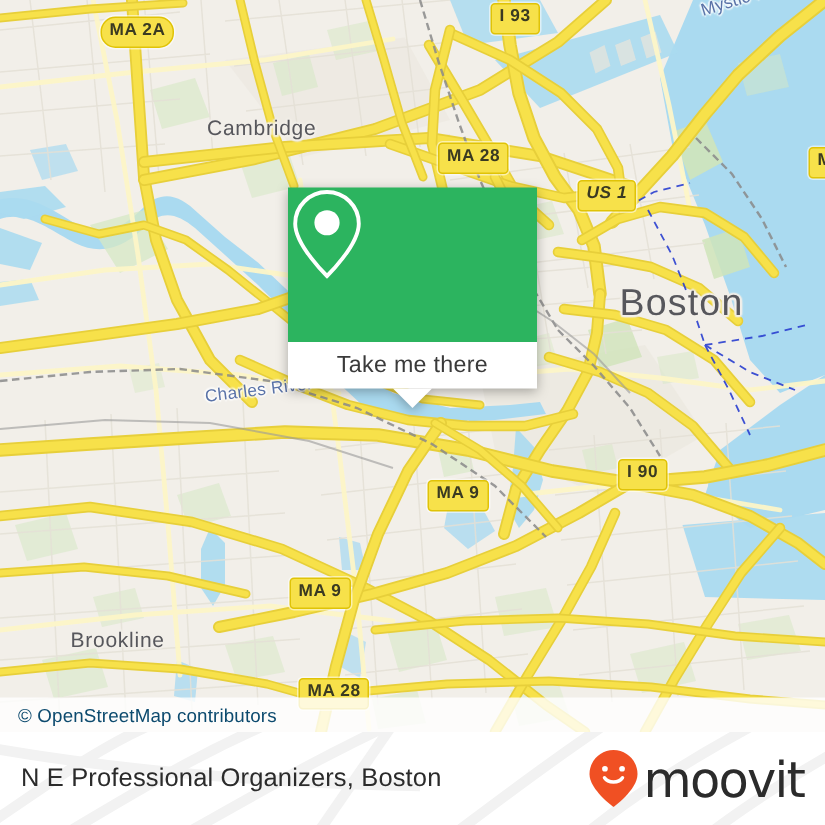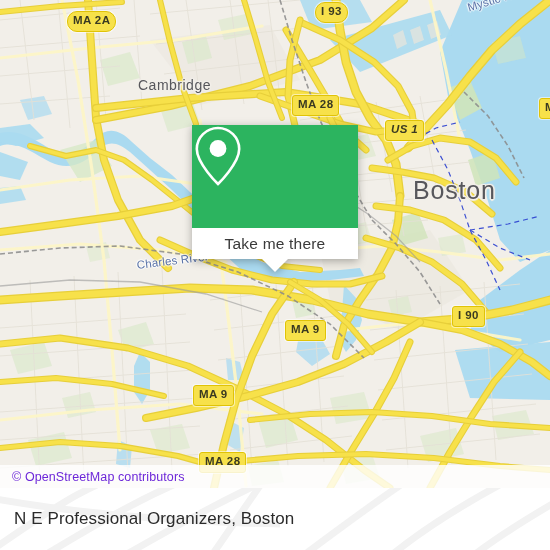--- a/index.html
+++ b/index.html
@@ -55,21 +55,21 @@
     font-family:"Liberation Sans",sans-serif;
   }
 
   
   #attrib{
     position:absolute;left:0;top:465px;width:550px;height:23px;
     background:rgba(255,255,255,.80);
     display:flex;align-items:center;
   }
   #attrib .txt{
-    font-size:12.5px;color:#6d28d9;padding-left:12px;letter-spacing:.1px;
+    font-size:12.5px;color:#0c4a6e;padding-left:12px;letter-spacing:.1px;
   }
 
   
   #popup{
     position:absolute;left:192px;top:125px;width:166px;
     filter:drop-shadow(0 2px 4px rgba(0,0,0,.30));
   }
   #popup .head{
     height:103px;background:#2cb45f;
     display:flex;align-items:center;justify-content:center;
@@ -342,31 +342,32 @@
       <g class="fer" opacity=".9">
         <path d="M432,140 L448,170 L460,200 L470,230"></path>
         <path d="M470,230 L508,224 L540,216"></path>
         <path d="M470,230 L500,248 L530,260"></path>
         <path d="M470,230 L486,260 L500,290"></path>
         <path d="M418,138 L436,128 L460,122"></path>
       </g>
     </svg>
 
     <div class="mlabel city" style="left:138px;top:77px;">Cambridge</div>
-    <div class="mlabel city big" style="left:413px;top:176px;">Boston</div>
+    <div class="mlabel city big" style="left:413px;top:188px;">Boston</div>
+    <div class="mlabel city" style="left:47px;top:418px;">Brookline</div>
 
     <div class="mlabel water-label" style="left:466px;top:2px;transform:rotate(-17deg);transform-origin:left top;">Mystic River</div>
     <div class="mlabel water-label" style="left:136px;top:259px;transform:rotate(-7deg);transform-origin:left top;">Charles River</div>
 
     <div class="shield" style="left:67px;top:11px;border-radius:10px;">MA 2A</div>
-    <div class="shield" style="left:315px;top:2px;border-radius:10px;">I 93</div>
+    <div class="shield" style="left:327px;top:2px;">I 93</div>
     <div class="shield" style="left:292px;top:95px;">MA 28</div>
     <div class="shield" style="left:385px;top:120px;font-style:italic;">US 1</div>
     <div class="shield" style="left:539px;top:98px;">M</div>
-    <div class="shield" style="left:412px;top:306px;margin-left:40px;">I 90</div>
+    <div class="shield" style="left:412px;top:306px;">I 90</div>
     <div class="shield" style="left:285px;top:320px;">MA 9</div>
     <div class="shield" style="left:193px;top:385px;">MA 9</div>
     <div class="shield" style="left:199px;top:452px;">MA 28</div>
 
     <div id="attrib">
       <span class="txt">© OpenStreetMap contributors</span>
     </div>
 
     <div id="popup">
       <div class="head">
@@ -393,16 +394,25 @@
         <path d="M210,70 L268,-14"></path>
         <path d="M300,70 C340,40 380,10 420,-16"></path>
         <path d="M388,70 C424,40 470,12 520,-14"></path>
         <path d="M470,70 C506,42 548,18 580,0"></path>
         <path d="M-10,10 C80,26 180,34 280,36"></path>
       </g>
     </svg>
 
     <div class="title">N E Professional Organizers, Boston</div>
 
+    <div id="brand">
+      <svg width="34" height="40" viewBox="0 0 34 40">
+        <path d="M17,1 C8.2,1 1,8.2 1,17 C1,27.5 17,39 17,39 C17,39 33,27.5 33,17 C33,8.2 25.8,1 17,1 Z" fill="#f05023"></path>
+        <circle cx="11.3" cy="13.5" r="1.9" fill="#ffffff"></circle>
+        <circle cx="22.7" cy="13.5" r="1.9" fill="#ffffff"></circle>
+        <path d="M11,19.5 C13.4,23.2 20.6,23.2 23,19.5" fill="none" stroke="#ffffff" stroke-width="2.3" stroke-linecap="round"></path>
+      </svg>
+      <span class="wordmark">moovit</span>
+    </div>
 
   </div>
 
 </div>
 
 </body></html>

